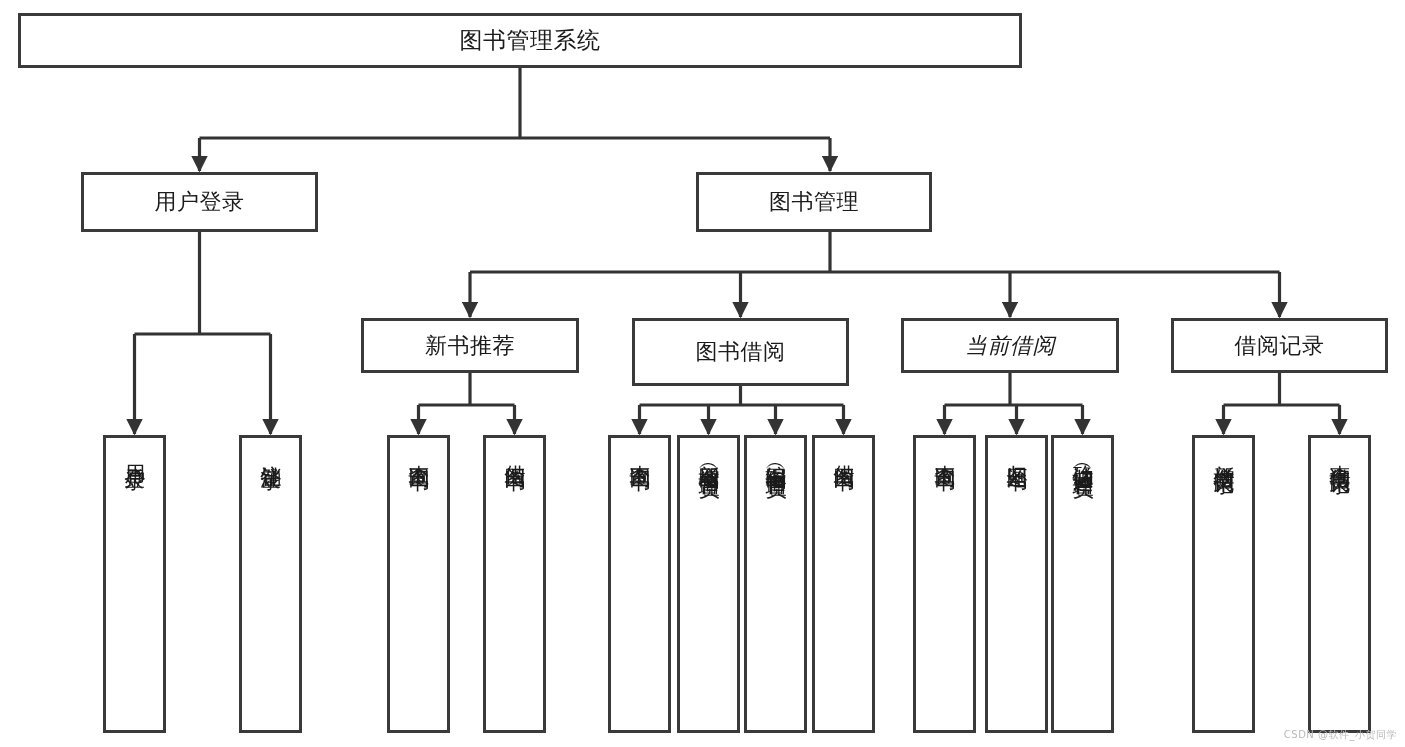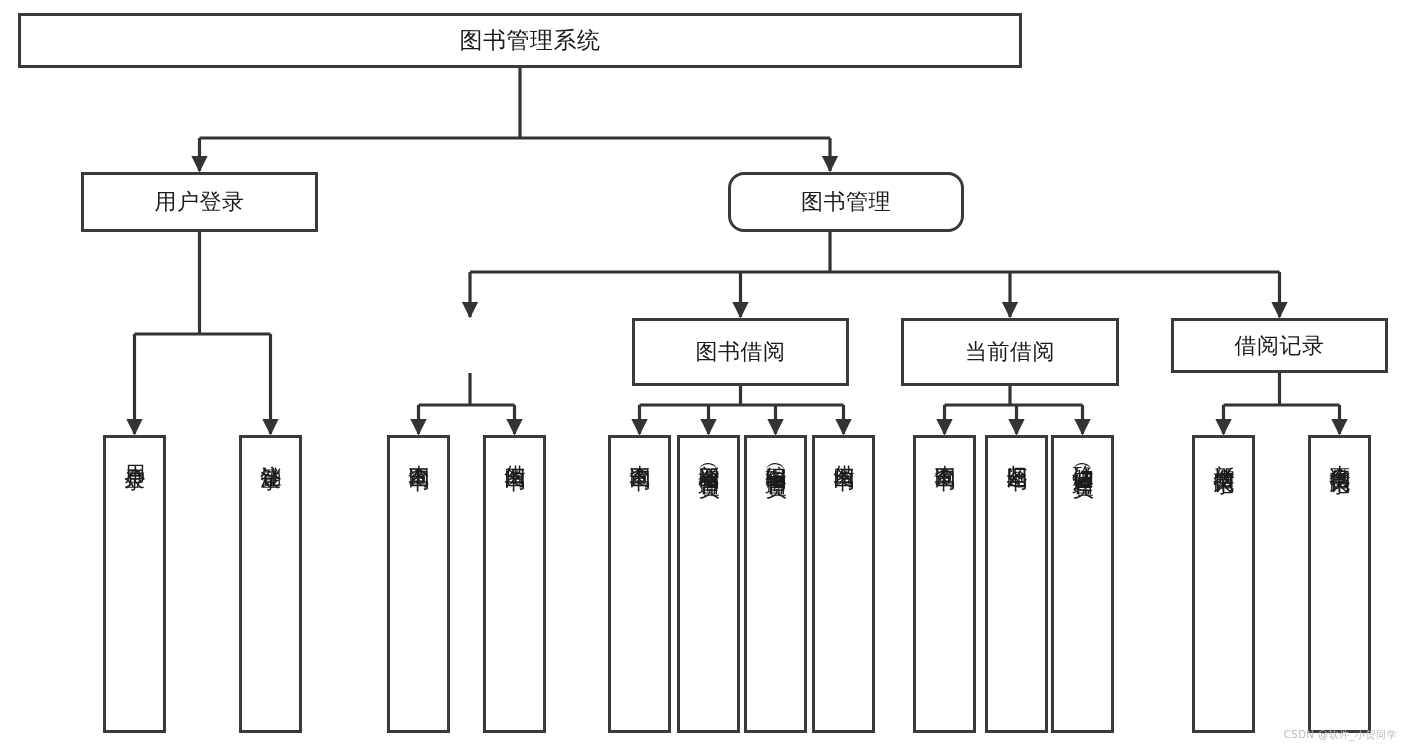--- a/index.html
+++ b/index.html
@@ -125,30 +125,33 @@
   </svg>
 
   <div class="node root horiz" style="left:18px; top:13px; width:1004px; height:55px;padding-left:20px;">
     <span class="node-label">图书管理系统</span>
   </div>
 
   <div class="node horiz" style="left:81px; top:172px; width:237px; height:60px;">
     <span class="node-label">用户登录</span>
   </div>
 
-  <div class="node horiz" style="left:728px; top:172px; width:236px; height:60px;border-radius:16px;">
+  <div class="node horiz" style="left:696px; top:172px; width:236px; height:60px;">
     <span class="node-label">图书管理</span>
   </div>
 
+  <div class="node horiz" style="left:361px; top:318px; width:218px; height:55px;">
+    <span class="node-label">新书推荐</span>
+  </div>
 
   <div class="node horiz" style="left:632px; top:318px; width:217px; height:68px;">
     <span class="node-label">图书借阅</span>
   </div>
 
-  <div class="node horiz" style="left:901px; top:318px; width:218px; height:68px;">
+  <div class="node horiz" style="left:901px; top:318px; width:218px; height:55px;font-style:italic;">
     <span class="node-label">当前借阅</span>
   </div>
 
   <div class="node horiz" style="left:1171px; top:318px; width:217px; height:55px;">
     <span class="node-label">借阅记录</span>
   </div>
 
   <div class="node vert" style="left:103px; top:435px; width:63px; height:298px;">
     <span class="node-label">用户登录</span>
   </div>

